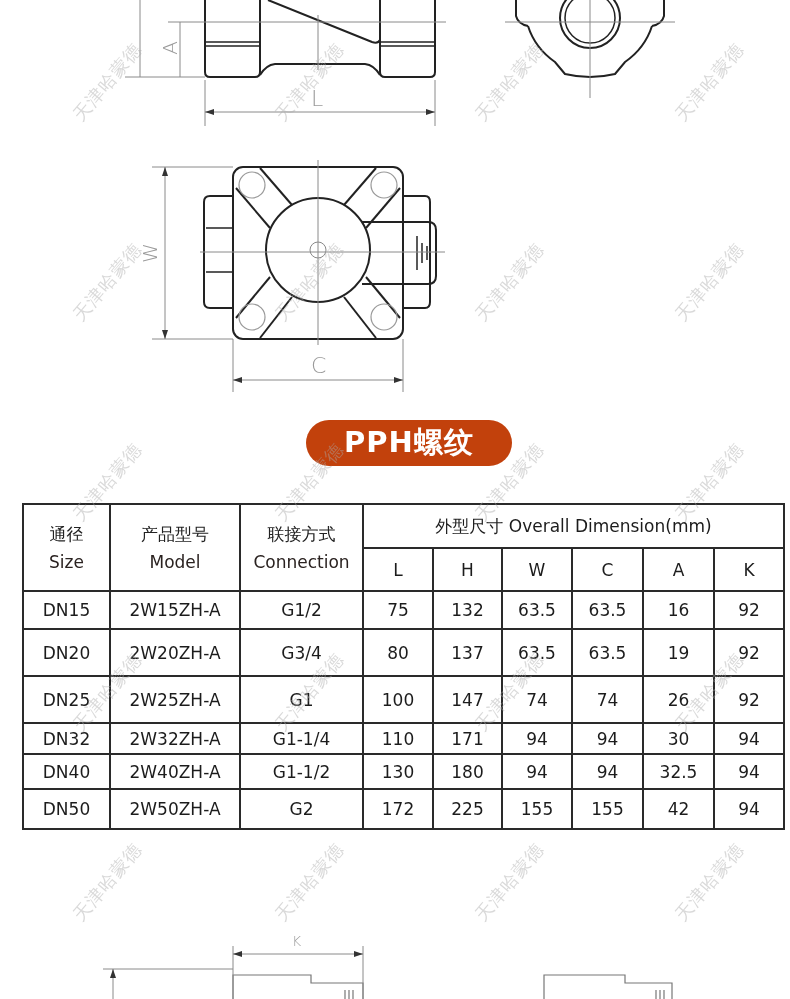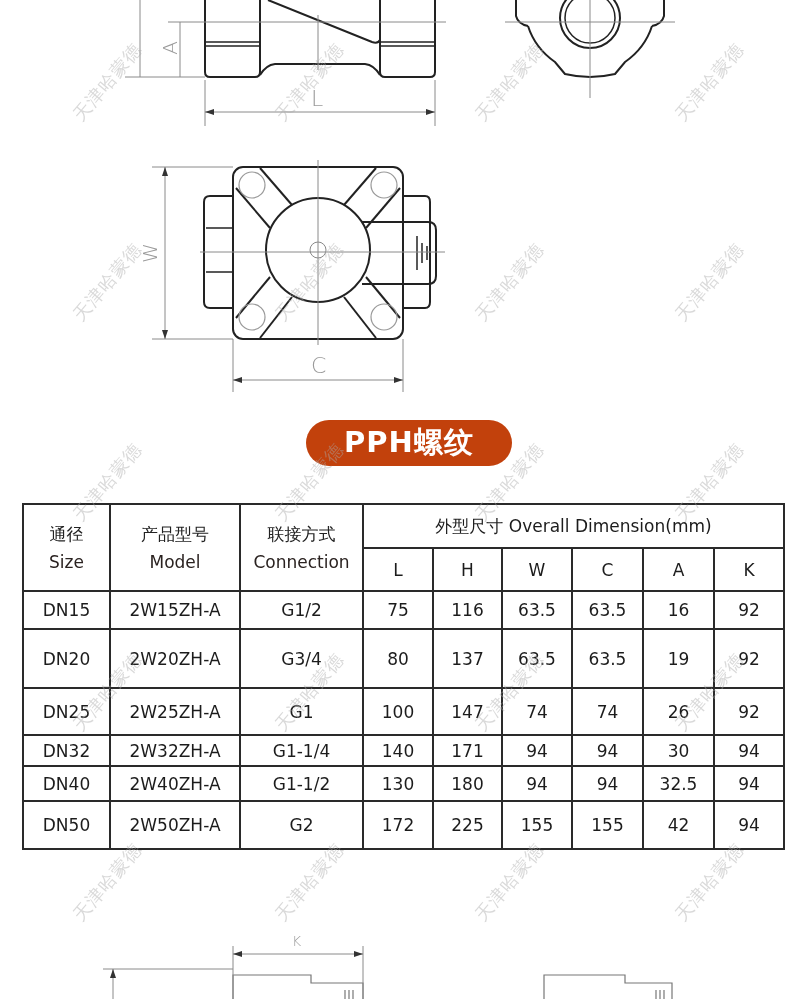--- a/index.html
+++ b/index.html
@@ -165,27 +165,27 @@
     <td>W</td>
     <td>C</td>
     <td>A</td>
     <td>K</td>
   </tr>
   <tr style="height:38px">
     <td>DN15</td>
     <td>2W15ZH-A</td>
     <td>G1/2</td>
     <td>75</td>
-    <td>116</td>
+    <td>132</td>
     <td>63.5</td>
     <td>63.5</td>
     <td>16</td>
     <td>92</td>
   </tr>
-  <tr style="height:59px">
+  <tr style="height:47px">
     <td>DN20</td>
     <td>2W20ZH-A</td>
     <td>G3/4</td>
     <td>80</td>
     <td>137</td>
     <td>63.5</td>
     <td>63.5</td>
     <td>19</td>
     <td>92</td>
   </tr>
@@ -197,39 +197,39 @@
     <td>147</td>
     <td>74</td>
     <td>74</td>
     <td>26</td>
     <td>92</td>
   </tr>
   <tr style="height:31px">
     <td>DN32</td>
     <td>2W32ZH-A</td>
     <td>G1-1/4</td>
-    <td>140</td>
+    <td>110</td>
     <td>171</td>
     <td>94</td>
     <td>94</td>
     <td>30</td>
     <td>94</td>
   </tr>
   <tr style="height:35px">
     <td>DN40</td>
     <td>2W40ZH-A</td>
     <td>G1-1/2</td>
     <td>130</td>
     <td>180</td>
     <td>94</td>
     <td>94</td>
     <td>32.5</td>
     <td>94</td>
   </tr>
-  <tr style="height:48px">
+  <tr style="height:40px">
     <td>DN50</td>
     <td>2W50ZH-A</td>
     <td>G2</td>
     <td>172</td>
     <td>225</td>
     <td>155</td>
     <td>155</td>
     <td>42</td>
     <td>94</td>
   </tr>

